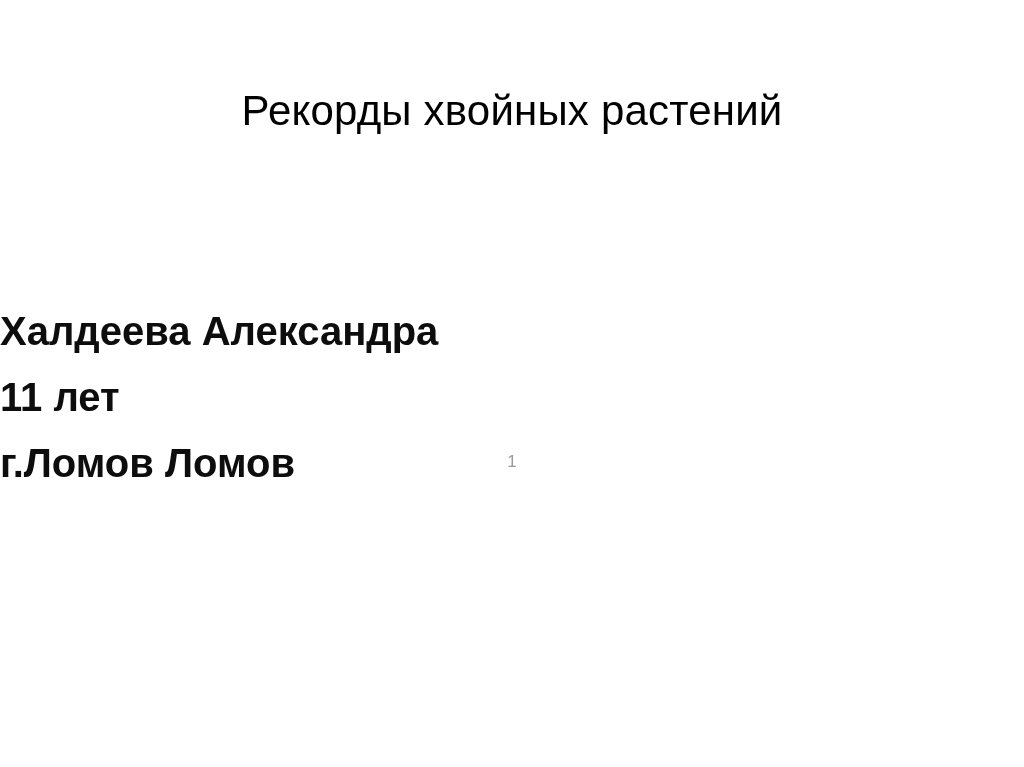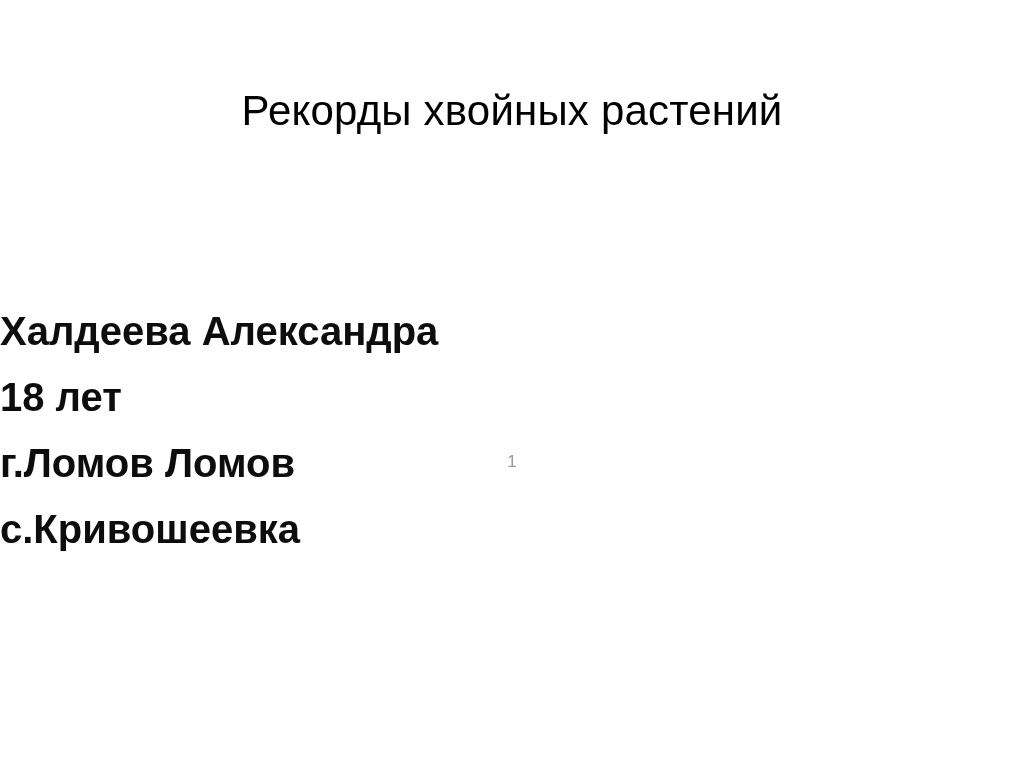--- a/index.html
+++ b/index.html
@@ -61,20 +61,19 @@
 </style>
 </head>
 <body>
 
 <div class="slide">
 
   <div class="slide-title">Рекорды хвойных растений</div>
 
   <div class="slide-subtitle">
     <span class="line">Халдеева Александра</span>
-    <span class="line">18 лет</span>
+    <span class="line">11 лет</span>
     <span class="line">г.Ломов Ломов</span>
-    <span class="line">с.Кривошеевка</span>
   </div>
 
   <div class="page-number">1</div>
 
 </div>
 
 </body></html>

